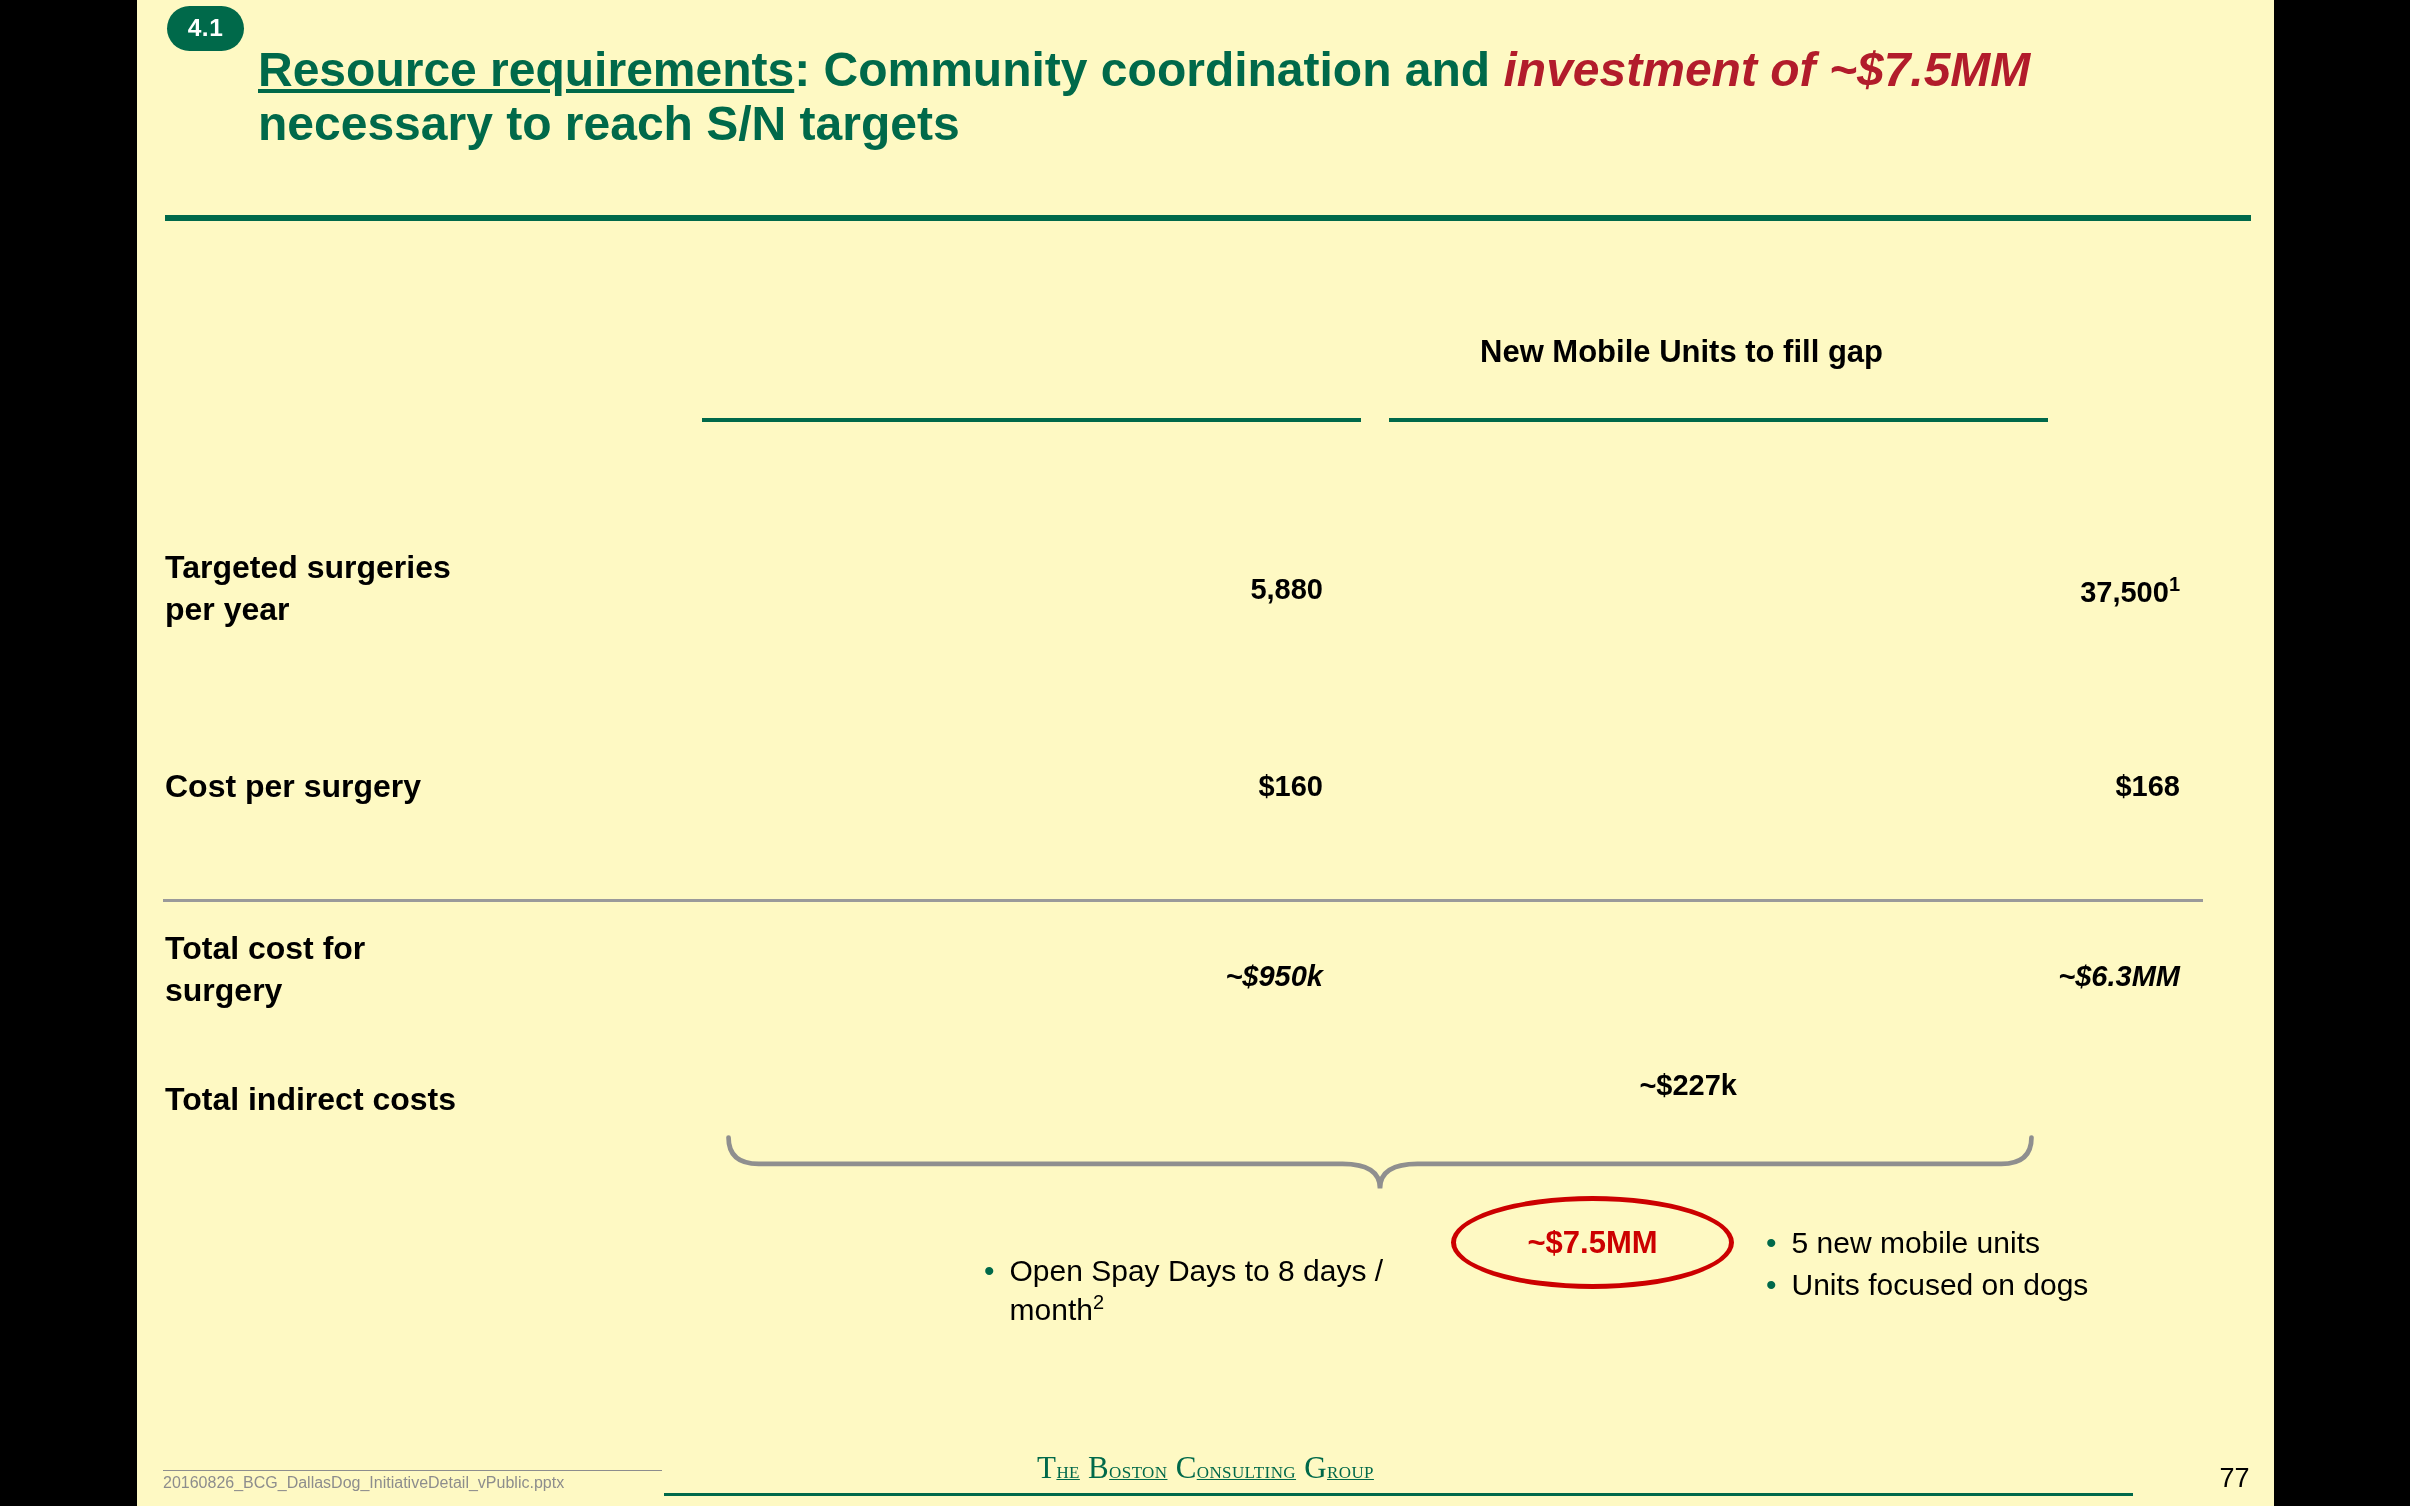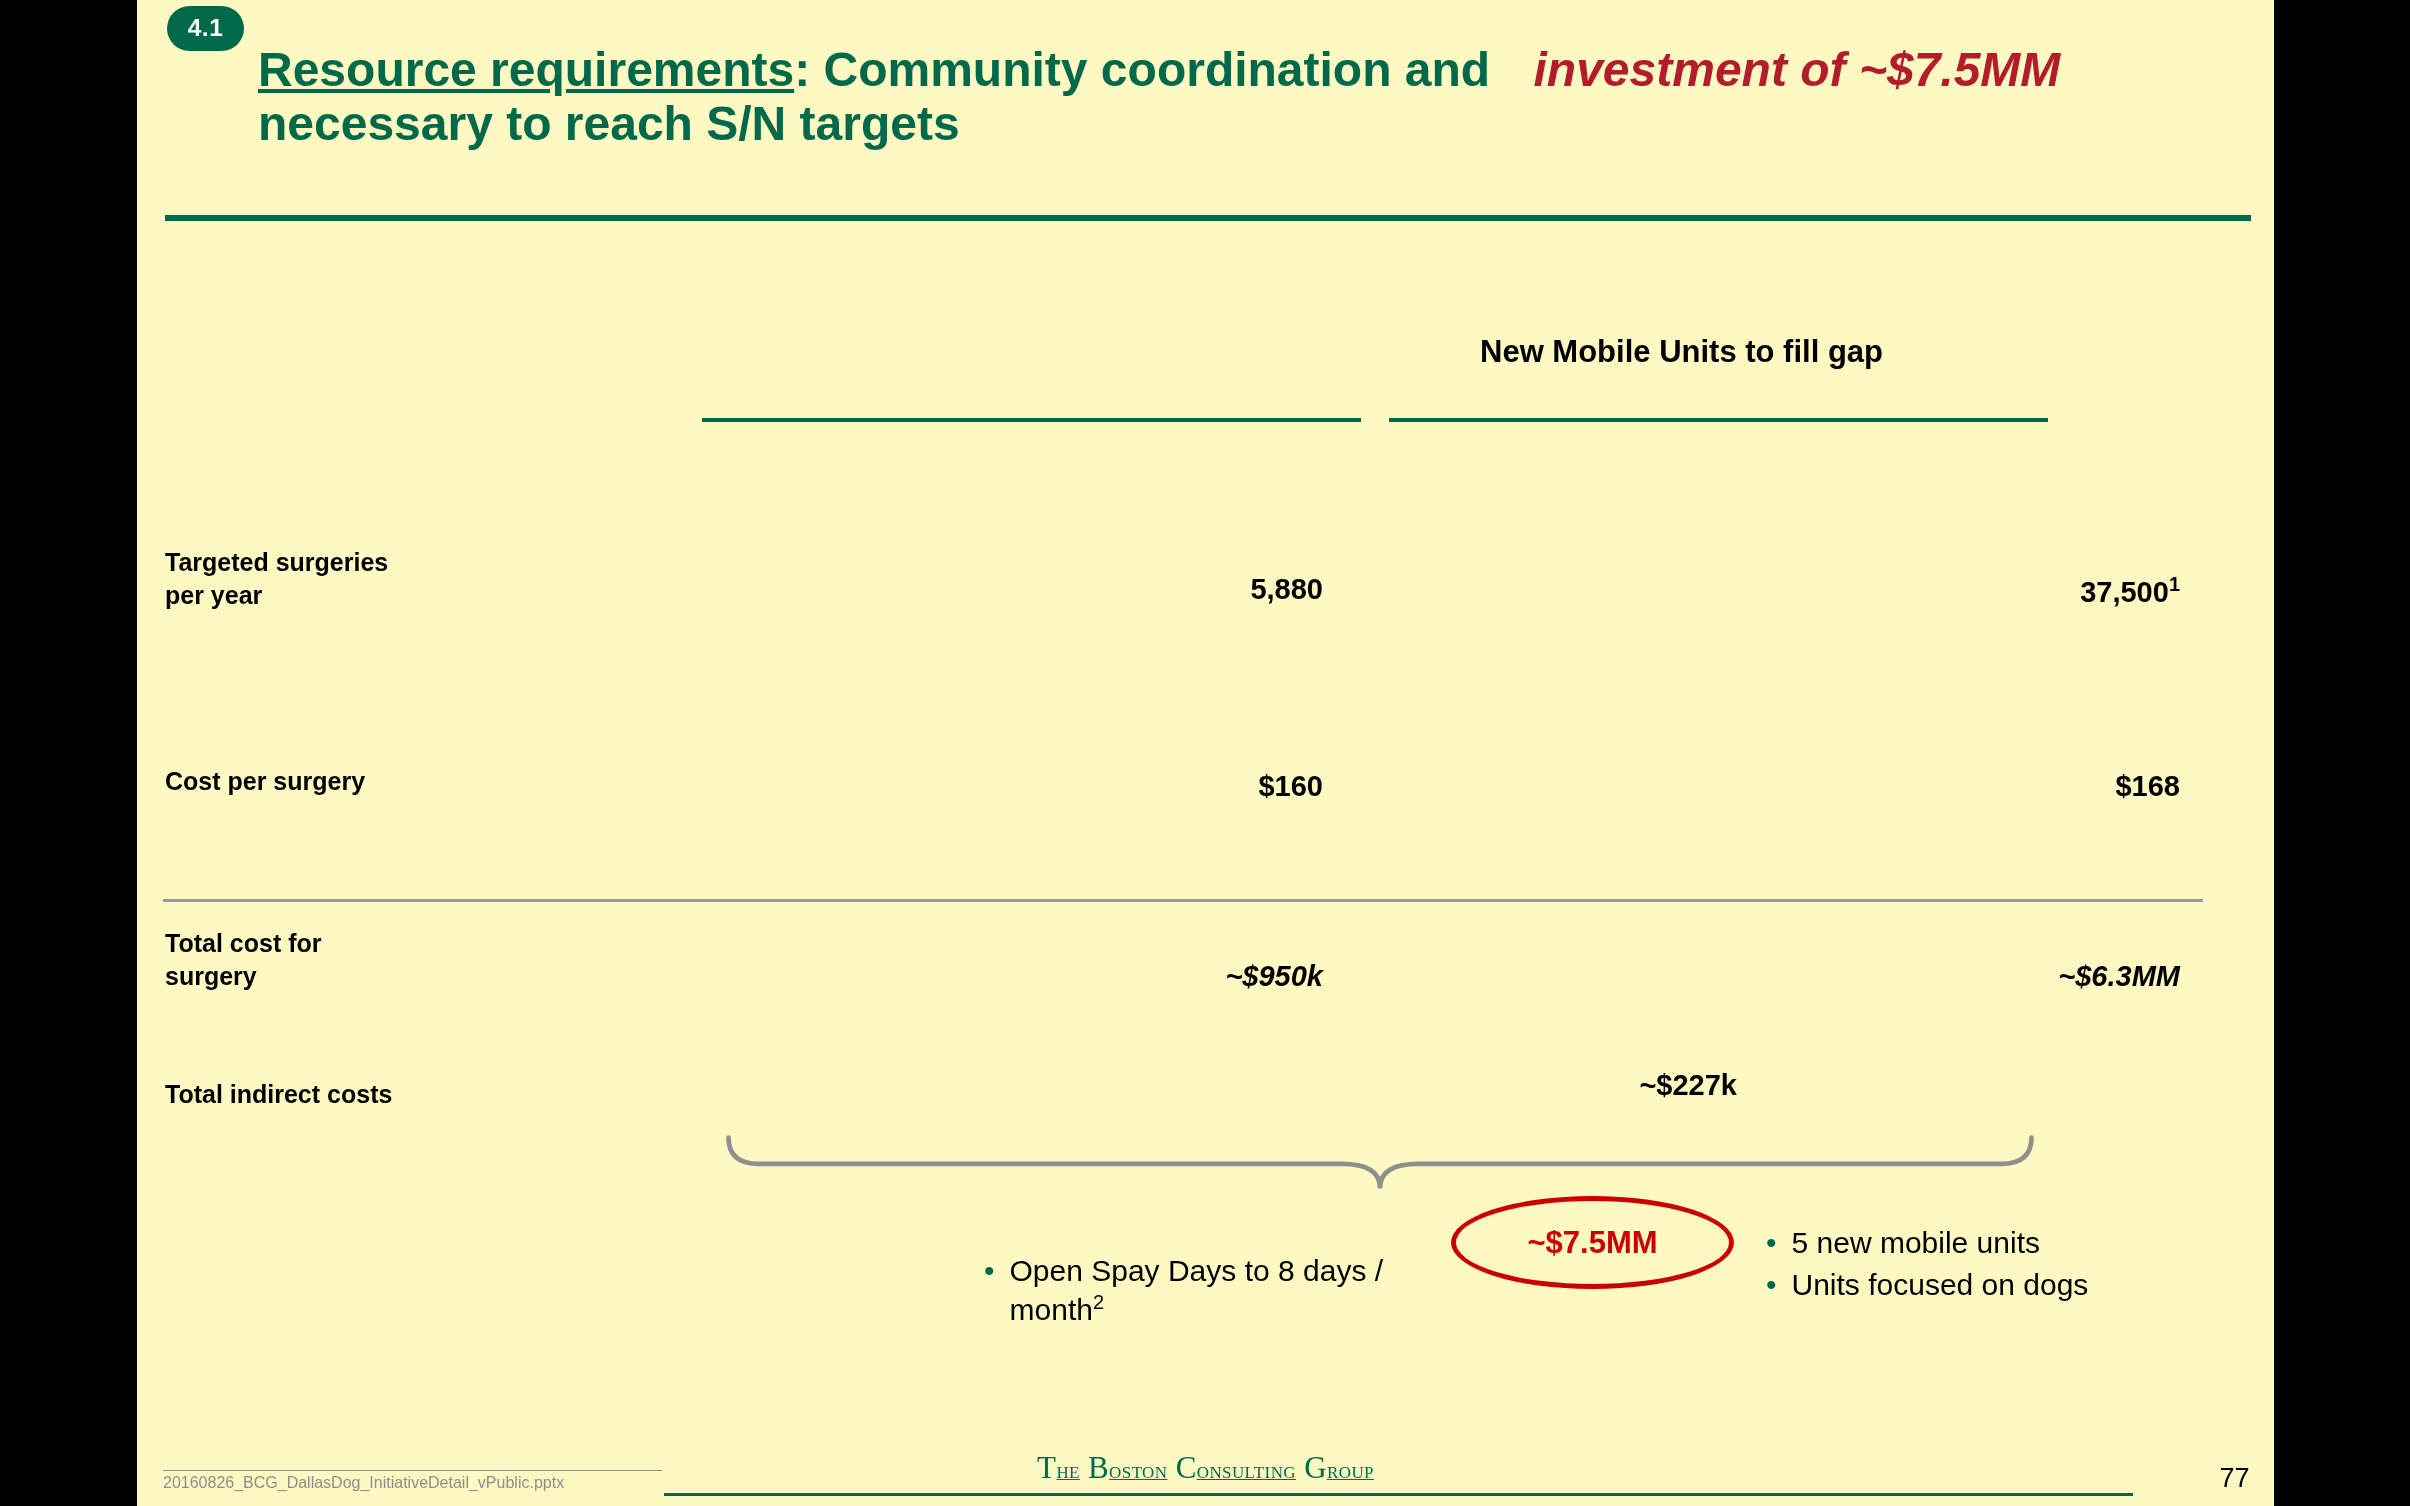--- a/index.html
+++ b/index.html
@@ -50,21 +50,20 @@
     font-weight: bold;
     color: #00694a;
     line-height: 1.13;
   }
   .title .u {
     text-decoration: underline;
   }
   .title .red-italic {
     color: #b21c2b;
     font-style: italic;
-    margin-left: 30px;
   }
   .title-rule {
     position: absolute;
     left: 28px;
     top: 215px;
     width: 2086px;
     height: 5.6px;
     background: #00694a;
   }
   
@@ -82,21 +81,21 @@
     height: 3.8px;
     background: #00694a;
     top: 418px;
   }
   .col-rule-1 { left: 565px; width: 659px; }
   .col-rule-2 { left: 1252px; width: 659px; }
   
   .row-label {
     position: absolute;
     left: 28px;
-    font-size: 25px;
+    font-size: 32px;
     font-weight: bold;
     color: #000000;
     line-height: 1.32;
   }
   .row-label-1 { top: 546px; }
   .row-label-2 { top: 765px; }
   .row-label-3 { top: 927px; }
   .row-label-4 { top: 1078px; }
   
   .cell {

